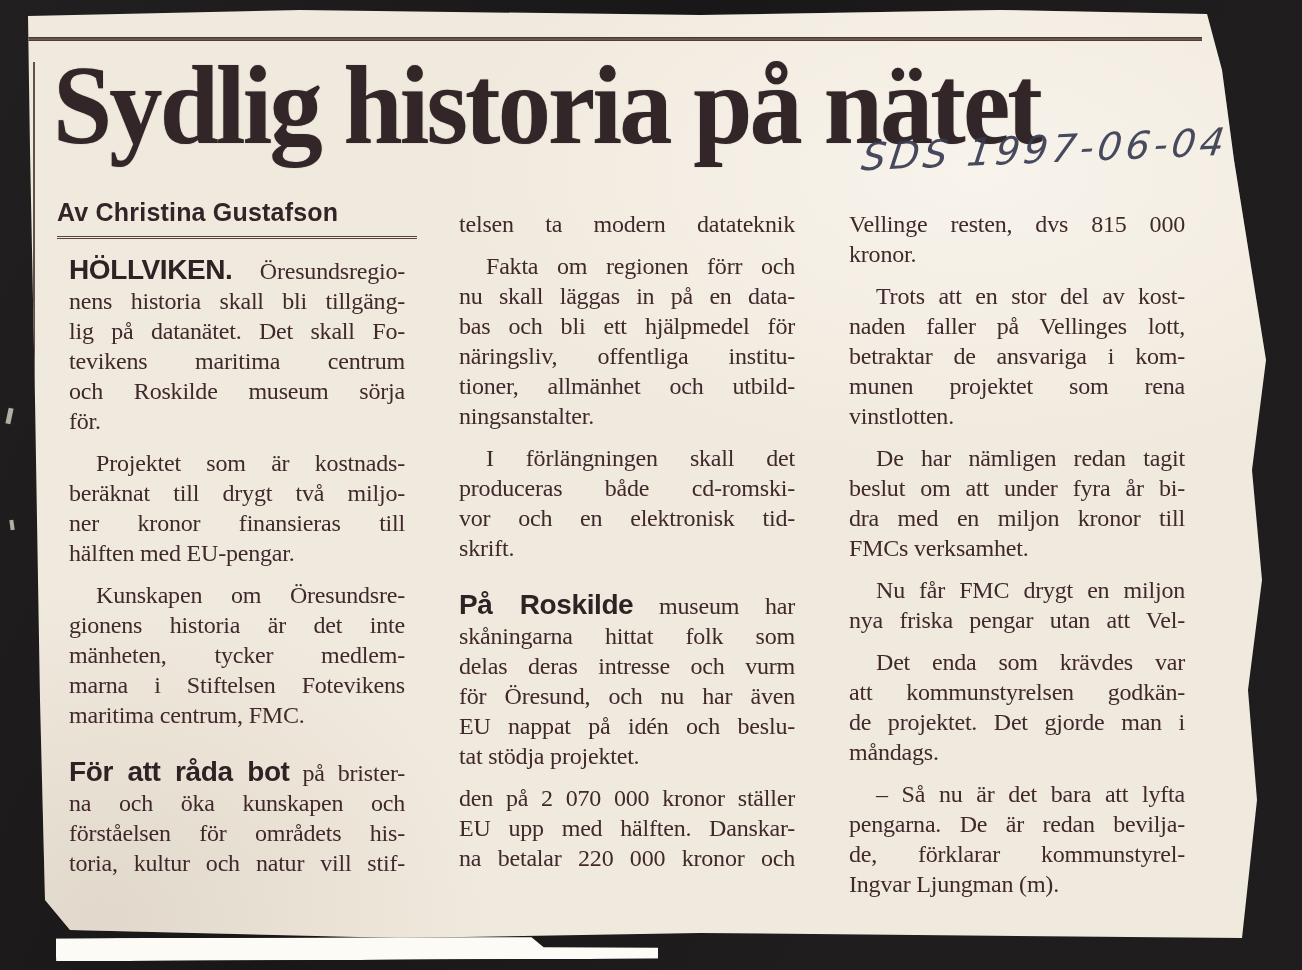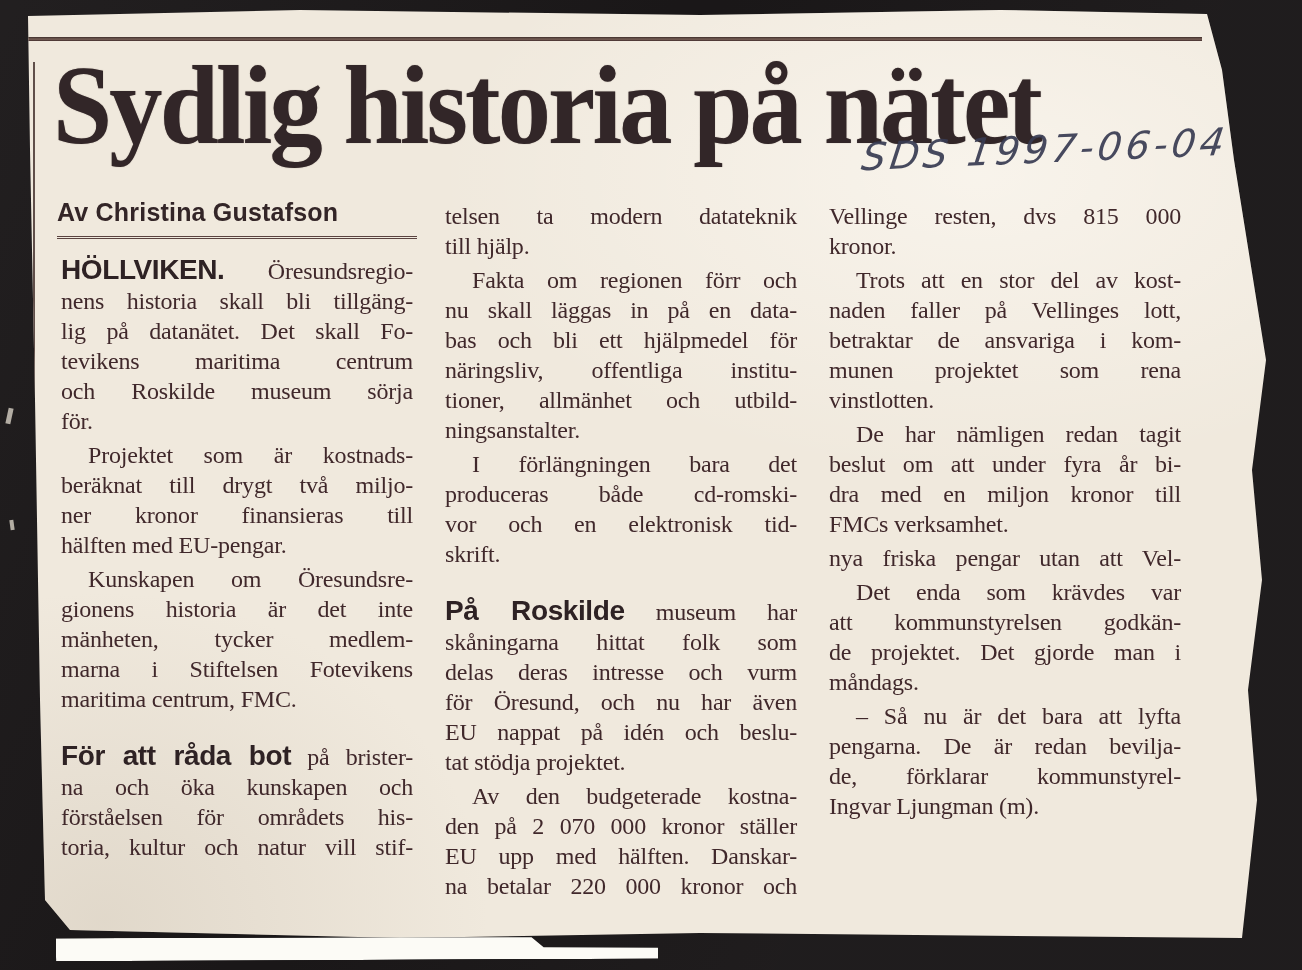--- a/index.html
+++ b/index.html
@@ -43,30 +43,30 @@
     text-shadow:0 0 1px rgba(60,45,40,.5);
   }
   .note{
     position:absolute;left:808px;top:94px;white-space:nowrap;
     font-family:"DejaVu Sans", sans-serif;font-style:italic;
     font-size:38px;color:#383b52;letter-spacing:4px;
     transform:rotate(-2.4deg) skewX(-10deg);transform-origin:left top;
     opacity:.92;
   }
 
-  .columns{display:flex;gap:24px;margin:4px 100px 0 57px;}
+  .columns{display:flex;gap:30px;margin:4px 100px 0 57px;}
   .column{width:360px;flex:0 0 360px;color:#40282b;font-size:24px;line-height:30px;letter-spacing:-0.2px;}
 
   .byline{
     font-family:"Liberation Sans", sans-serif;font-weight:bold;
     font-size:25px;color:#33â;color:#332527;letter-spacing:.2px;
     padding-bottom:9px;border-bottom:3px double #5a4340;margin-bottom:16px;
   }
 
-  .para{margin:4px;}
+  .para{margin:12px;}
   .para.space-before{margin-top:27px;}
   .line{text-align:justify;text-align-last:justify;}
   .line.para-end{text-align-last:left;}
   .line.indent{text-indent:27px;}
   .lead{font-family:Liberation Sans, sans-serif;font-weight:bold;color:#2e2224;font-size:28px;letter-spacing:-0.4px;}
 
   .strip-below{
     position:absolute;left:56px;top:937px;width:602px;height:23px;
     background:#fcfbf6;
     clip-path:polygon(0 0, 79% 4%, 81% 48%, 100% 52%, 100% 100%, 0 100%);
@@ -114,46 +114,44 @@
           <div class="para space-before">
             <div class="line"><span class="lead">För att råda bot</span> på brister-</div>
             <div class="line">na och öka kunskapen och</div>
             <div class="line">förståelsen för områdets his-</div>
             <div class="line">toria, kultur och natur vill stif-</div>
           </div>
         </div>
       <div class="column">
           <div class="para">
             <div class="line">telsen ta modern datateknik</div>
-            <div class="line para-end">till hjälp.</div>
           </div>
           <div class="para">
             <div class="line indent">Fakta om regionen förr och</div>
             <div class="line">nu skall läggas in på en data-</div>
             <div class="line">bas och bli ett hjälpmedel för</div>
             <div class="line">näringsliv, offentliga institu-</div>
             <div class="line">tioner, allmänhet och utbild-</div>
             <div class="line para-end">ningsanstalter.</div>
           </div>
           <div class="para">
-            <div class="line indent">I förlängningen bara det</div>
+            <div class="line indent">I förlängningen skall det</div>
             <div class="line">produceras både cd-romski-</div>
             <div class="line">vor och en elektronisk tid-</div>
             <div class="line para-end">skrift.</div>
           </div>
           <div class="para space-before">
             <div class="line"><span class="lead">På Roskilde</span> museum har</div>
             <div class="line">skåningarna hittat folk som</div>
             <div class="line">delas deras intresse och vurm</div>
             <div class="line">för Öresund, och nu har även</div>
             <div class="line">EU nappat på idén och beslu-</div>
             <div class="line para-end">tat stödja projektet.</div>
           </div>
           <div class="para">
-            <div class="line indent">Av den budgeterade kostna-</div>
             <div class="line">den på 2 070 000 kronor ställer</div>
             <div class="line">EU upp med hälften. Danskar-</div>
             <div class="line">na betalar 220 000 kronor och</div>
           </div>
         </div>
       <div class="column">
           <div class="para">
             <div class="line">Vellinge resten, dvs 815 000</div>
             <div class="line para-end">kronor.</div>
           </div>
@@ -164,20 +162,21 @@
             <div class="line">munen projektet som rena</div>
             <div class="line para-end">vinstlotten.</div>
           </div>
           <div class="para">
             <div class="line indent">De har nämligen redan tagit</div>
             <div class="line">beslut om att under fyra år bi-</div>
             <div class="line">dra med en miljon kronor till</div>
             <div class="line para-end">FMCs verksamhet.</div>
           </div>
           <div class="para">
+            <div class="line indent">Nu får FMC drygt en miljon</div>
             <div class="line">nya friska pengar utan att Vel-</div>
           </div>
           <div class="para">
             <div class="line indent">Det enda som krävdes var</div>
             <div class="line">att kommunstyrelsen godkän-</div>
             <div class="line">de projektet. Det gjorde man i</div>
             <div class="line para-end">måndags.</div>
           </div>
           <div class="para">
             <div class="line indent">– Så nu är det bara att lyfta</div>

